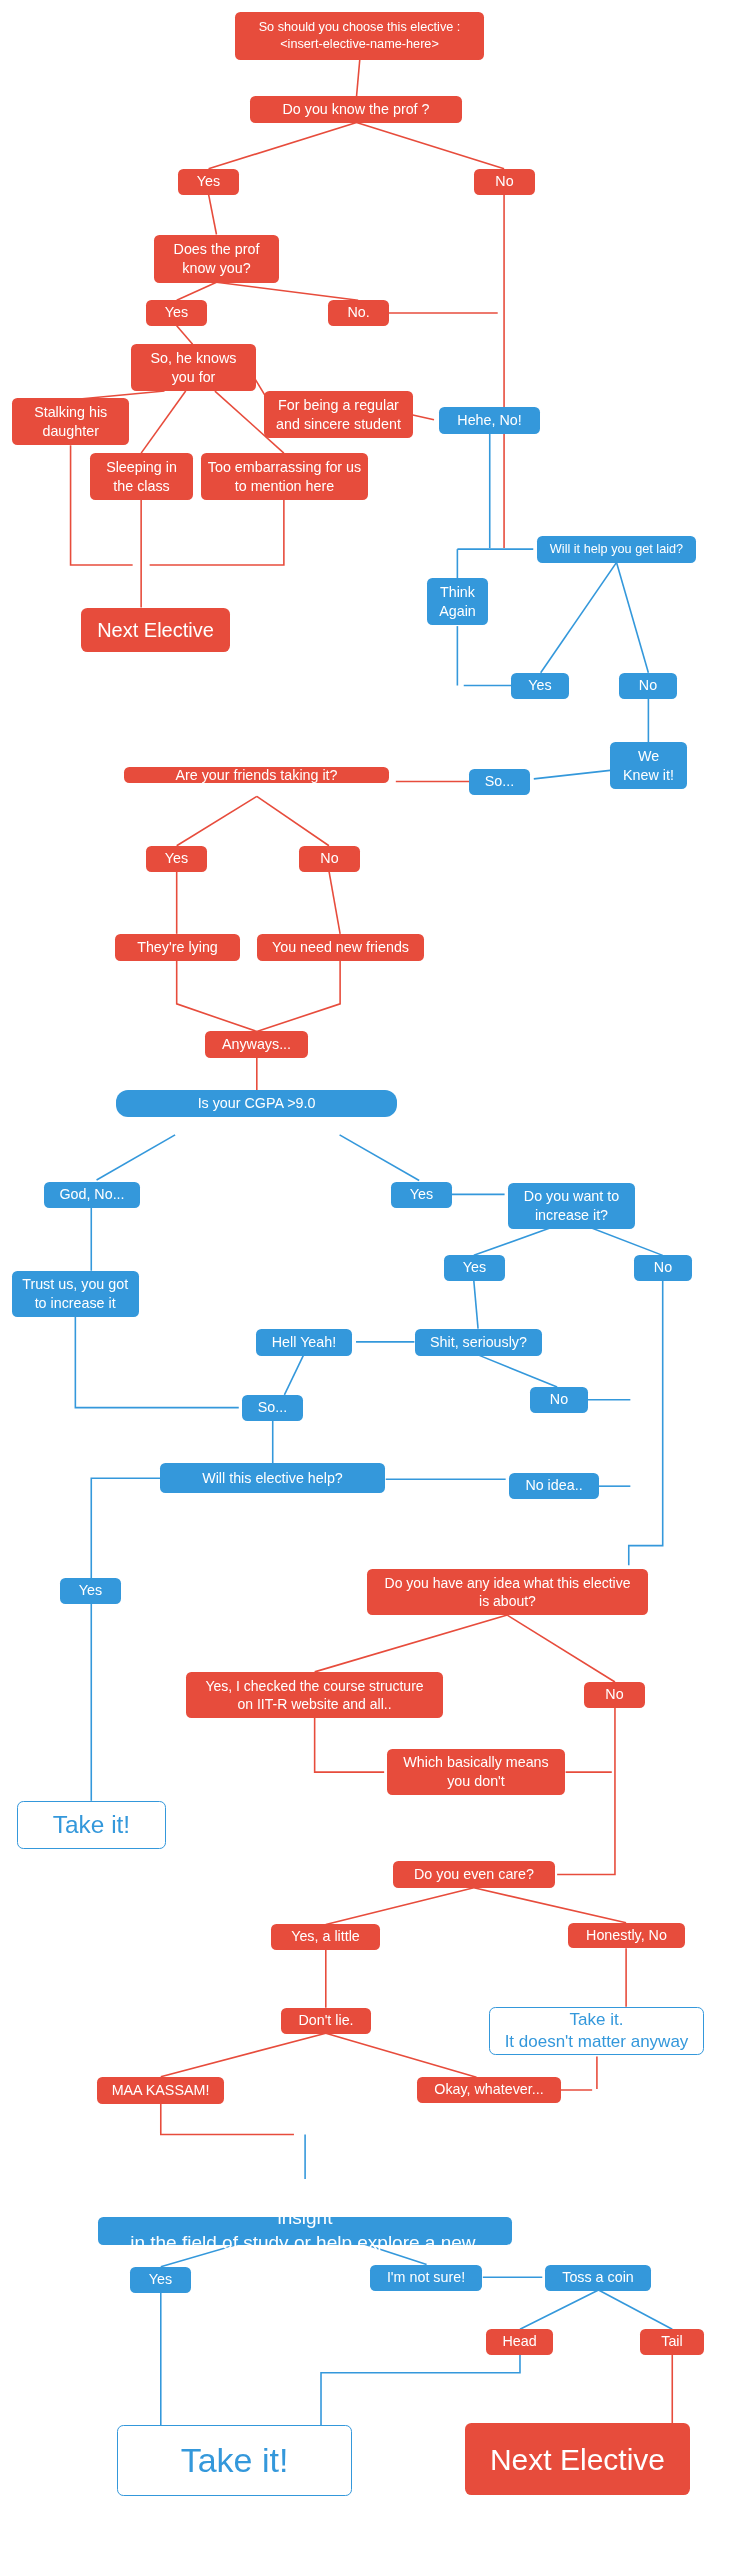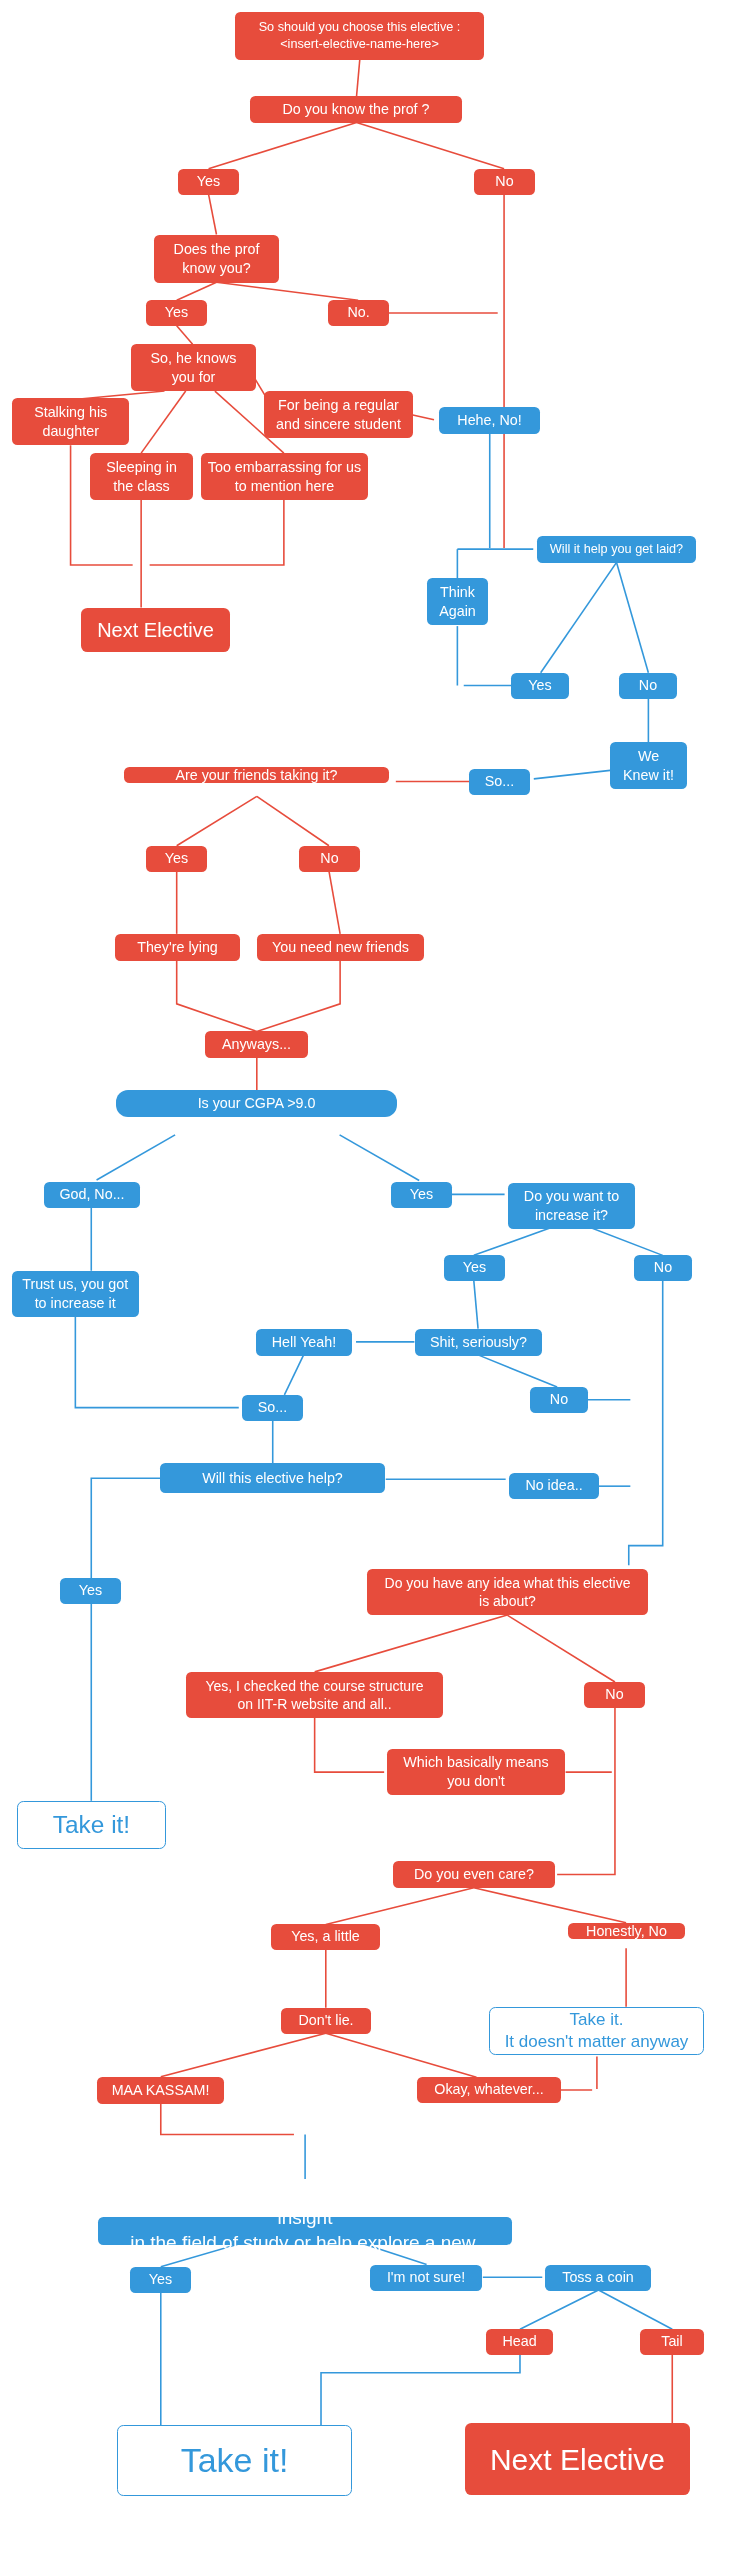--- a/index.html
+++ b/index.html
@@ -177,21 +177,21 @@
   <div class="n r" style="left:186px;top:1672px;width:257px;height:46px;font-size:14px;">Yes, I checked the course structure
 on IIT-R website and all..</div>
   <div class="n r" style="left:367px;top:1569px;width:281px;height:46px;font-size:14px;">Do you have any idea what this elective
 is about?</div>
   <div class="n r" style="left:584px;top:1682px;width:61px;height:25.5px;">No</div>
   <div class="n r" style="left:387px;top:1749px;width:178px;height:46px;">Which basically means
 you don't</div>
   <div class="n o big" style="left:17px;top:1801px;width:149px;height:48px;font-size:24.4px;">Take it!</div>
   <div class="n r" style="left:393px;top:1861px;width:162px;height:26.5px;">Do you even care?</div>
   <div class="n r" style="left:271px;top:1924px;width:109px;height:25.5px;">Yes, a little</div>
-  <div class="n r" style="left:568px;top:1923px;width:117px;height:16px;">Honestly, No</div>
+  <div class="n r" style="left:568px;top:1923px;width:117px;height:25px;">Honestly, No</div>
   <div class="n r" style="left:281px;top:2008px;width:90px;height:25.5px;">Don't lie.</div>
   <div class="n o big" style="left:489px;top:2007px;width:215px;height:48px;font-size:17px;">Take it.
 It doesn't matter anyway</div>
   <div class="n r" style="left:97px;top:2077px;width:127px;height:26.5px;">MAA KASSAM!</div>
   <div class="n r" style="left:404px;top:2077px;width:144px;height:25.5px;margin-left:13px;">Okay, whatever...</div>
   <div class="n b" style="left:98px;top:2179px;width:414px;height:28px;font-size:19px;margin-top:38px;">Okay, so will this elective help you gain a further insight
 in the field of study or help explore a new, different area?</div>
   <div class="n b" style="left:130px;top:2267px;width:61px;height:25.5px;">Yes</div>
   <div class="n b" style="left:370px;top:2265px;width:112px;height:25.5px;">I'm not sure!</div>
   <div class="n b" style="left:545px;top:2265px;width:106px;height:25.5px;">Toss a coin</div>

